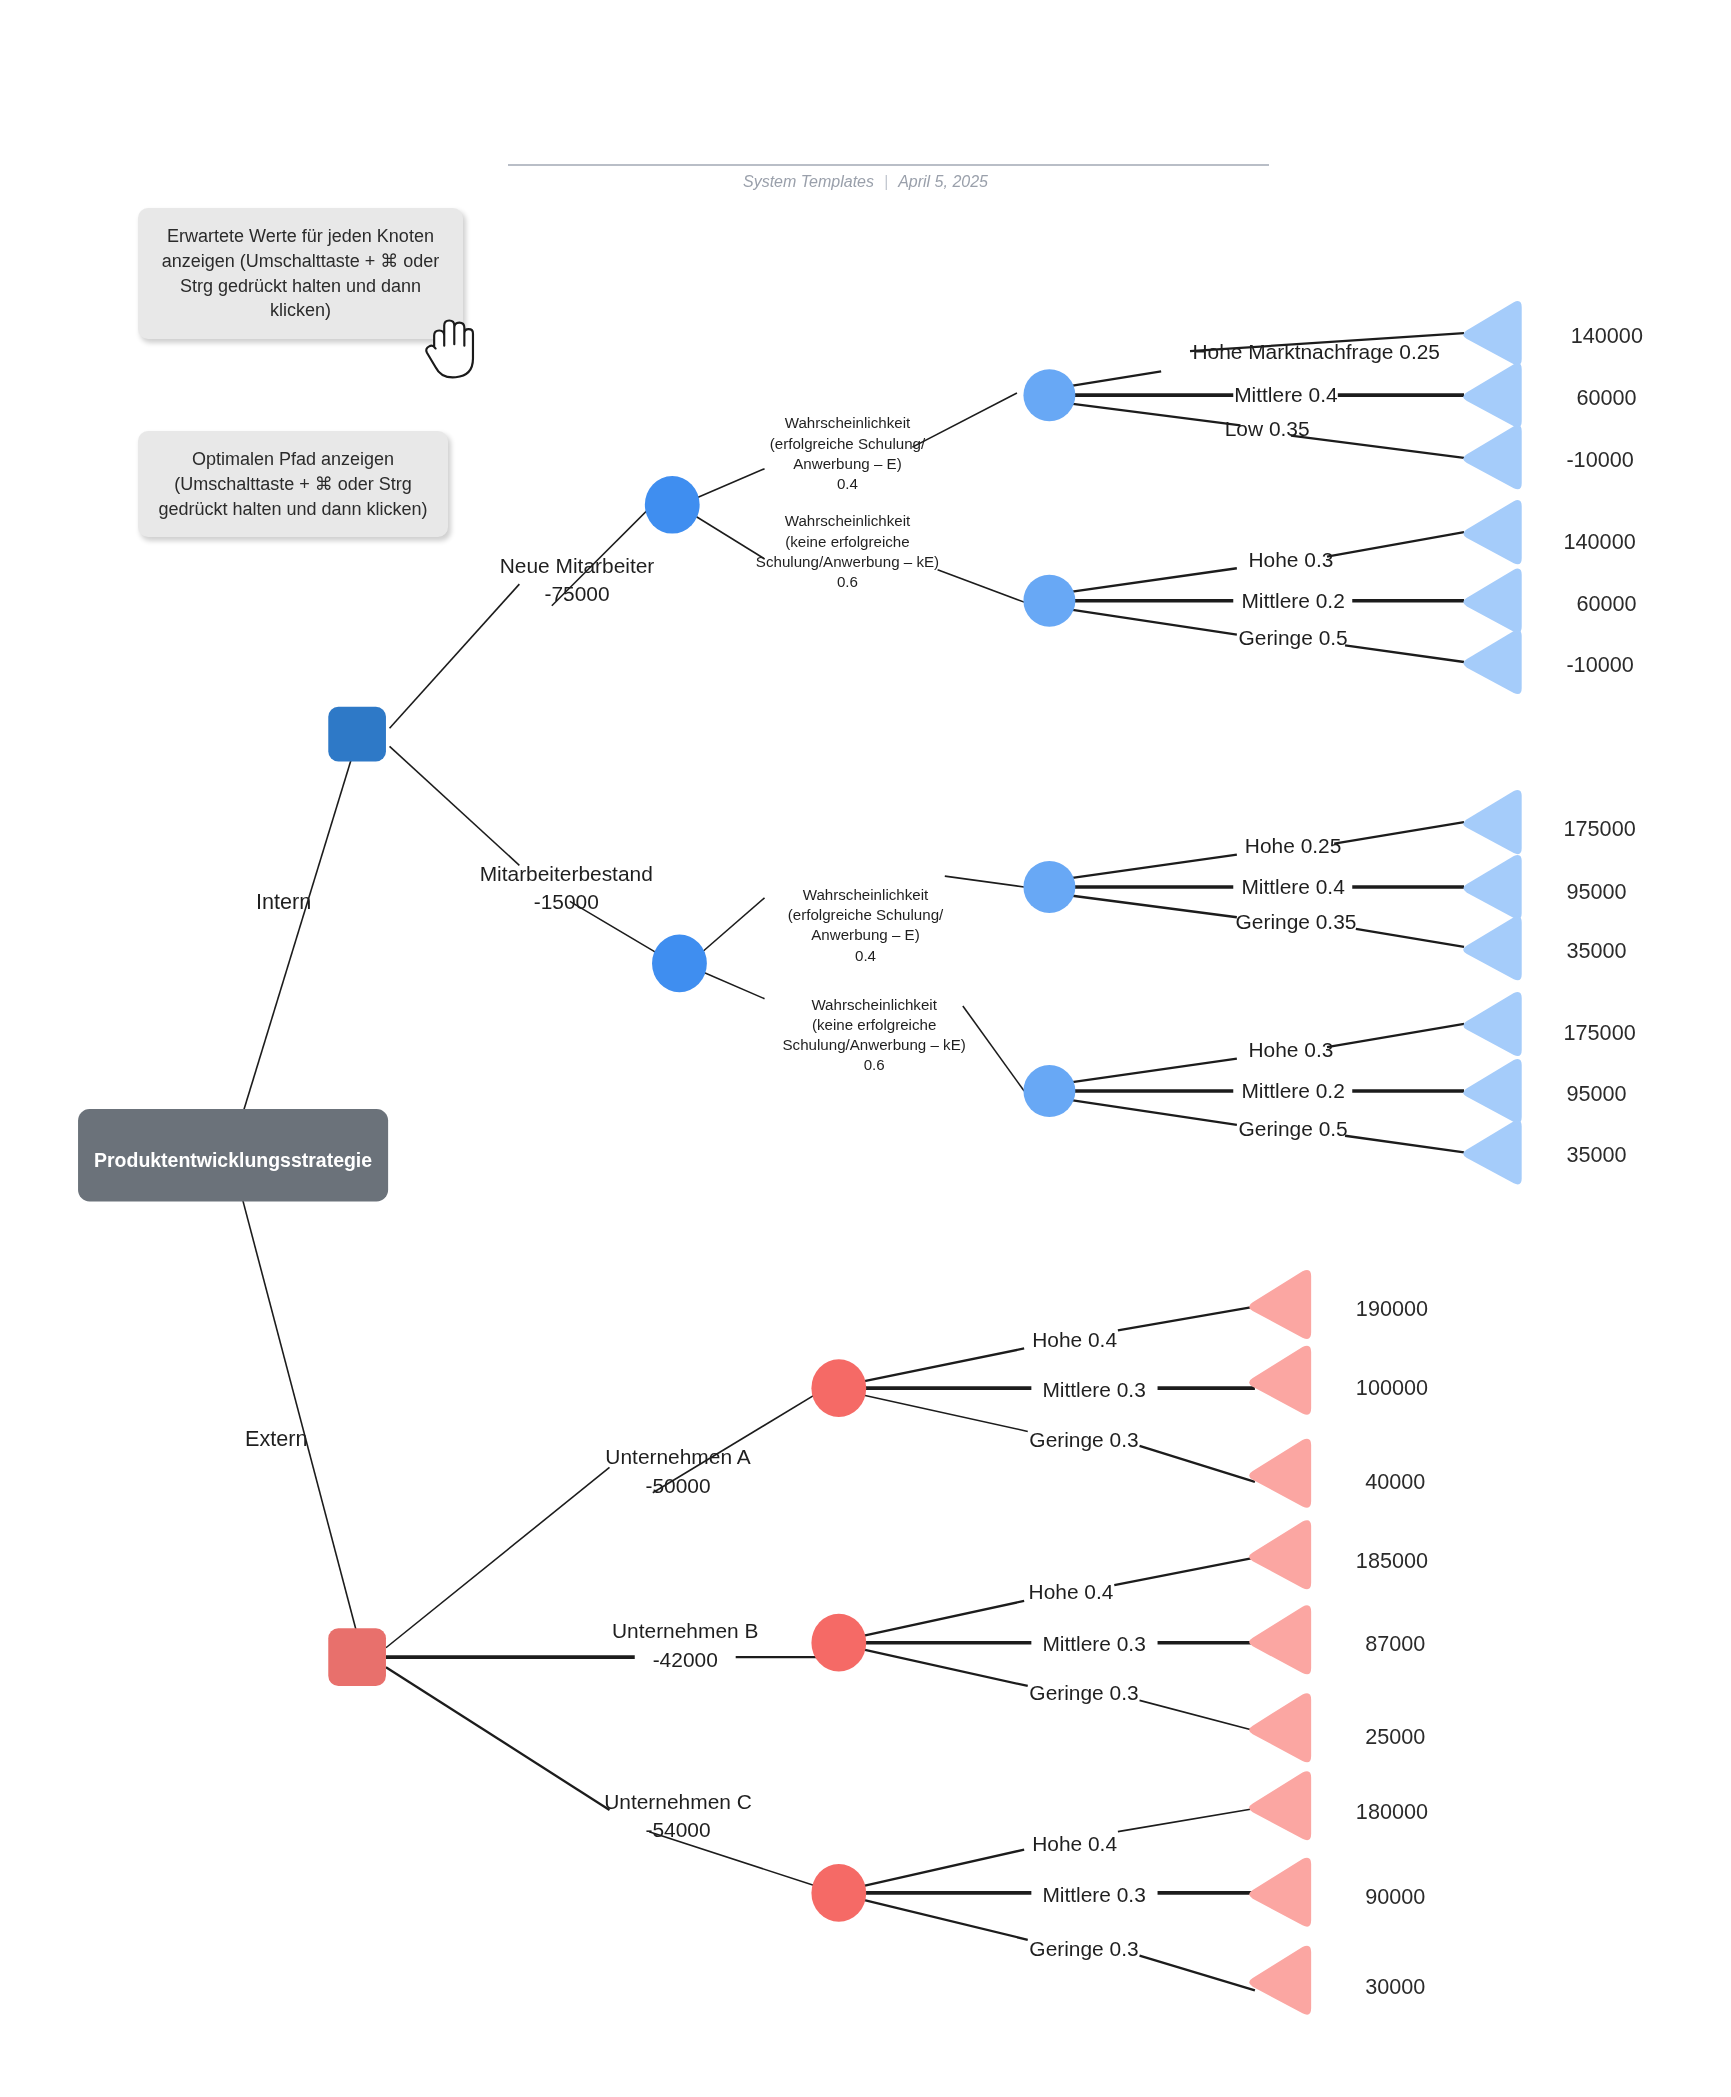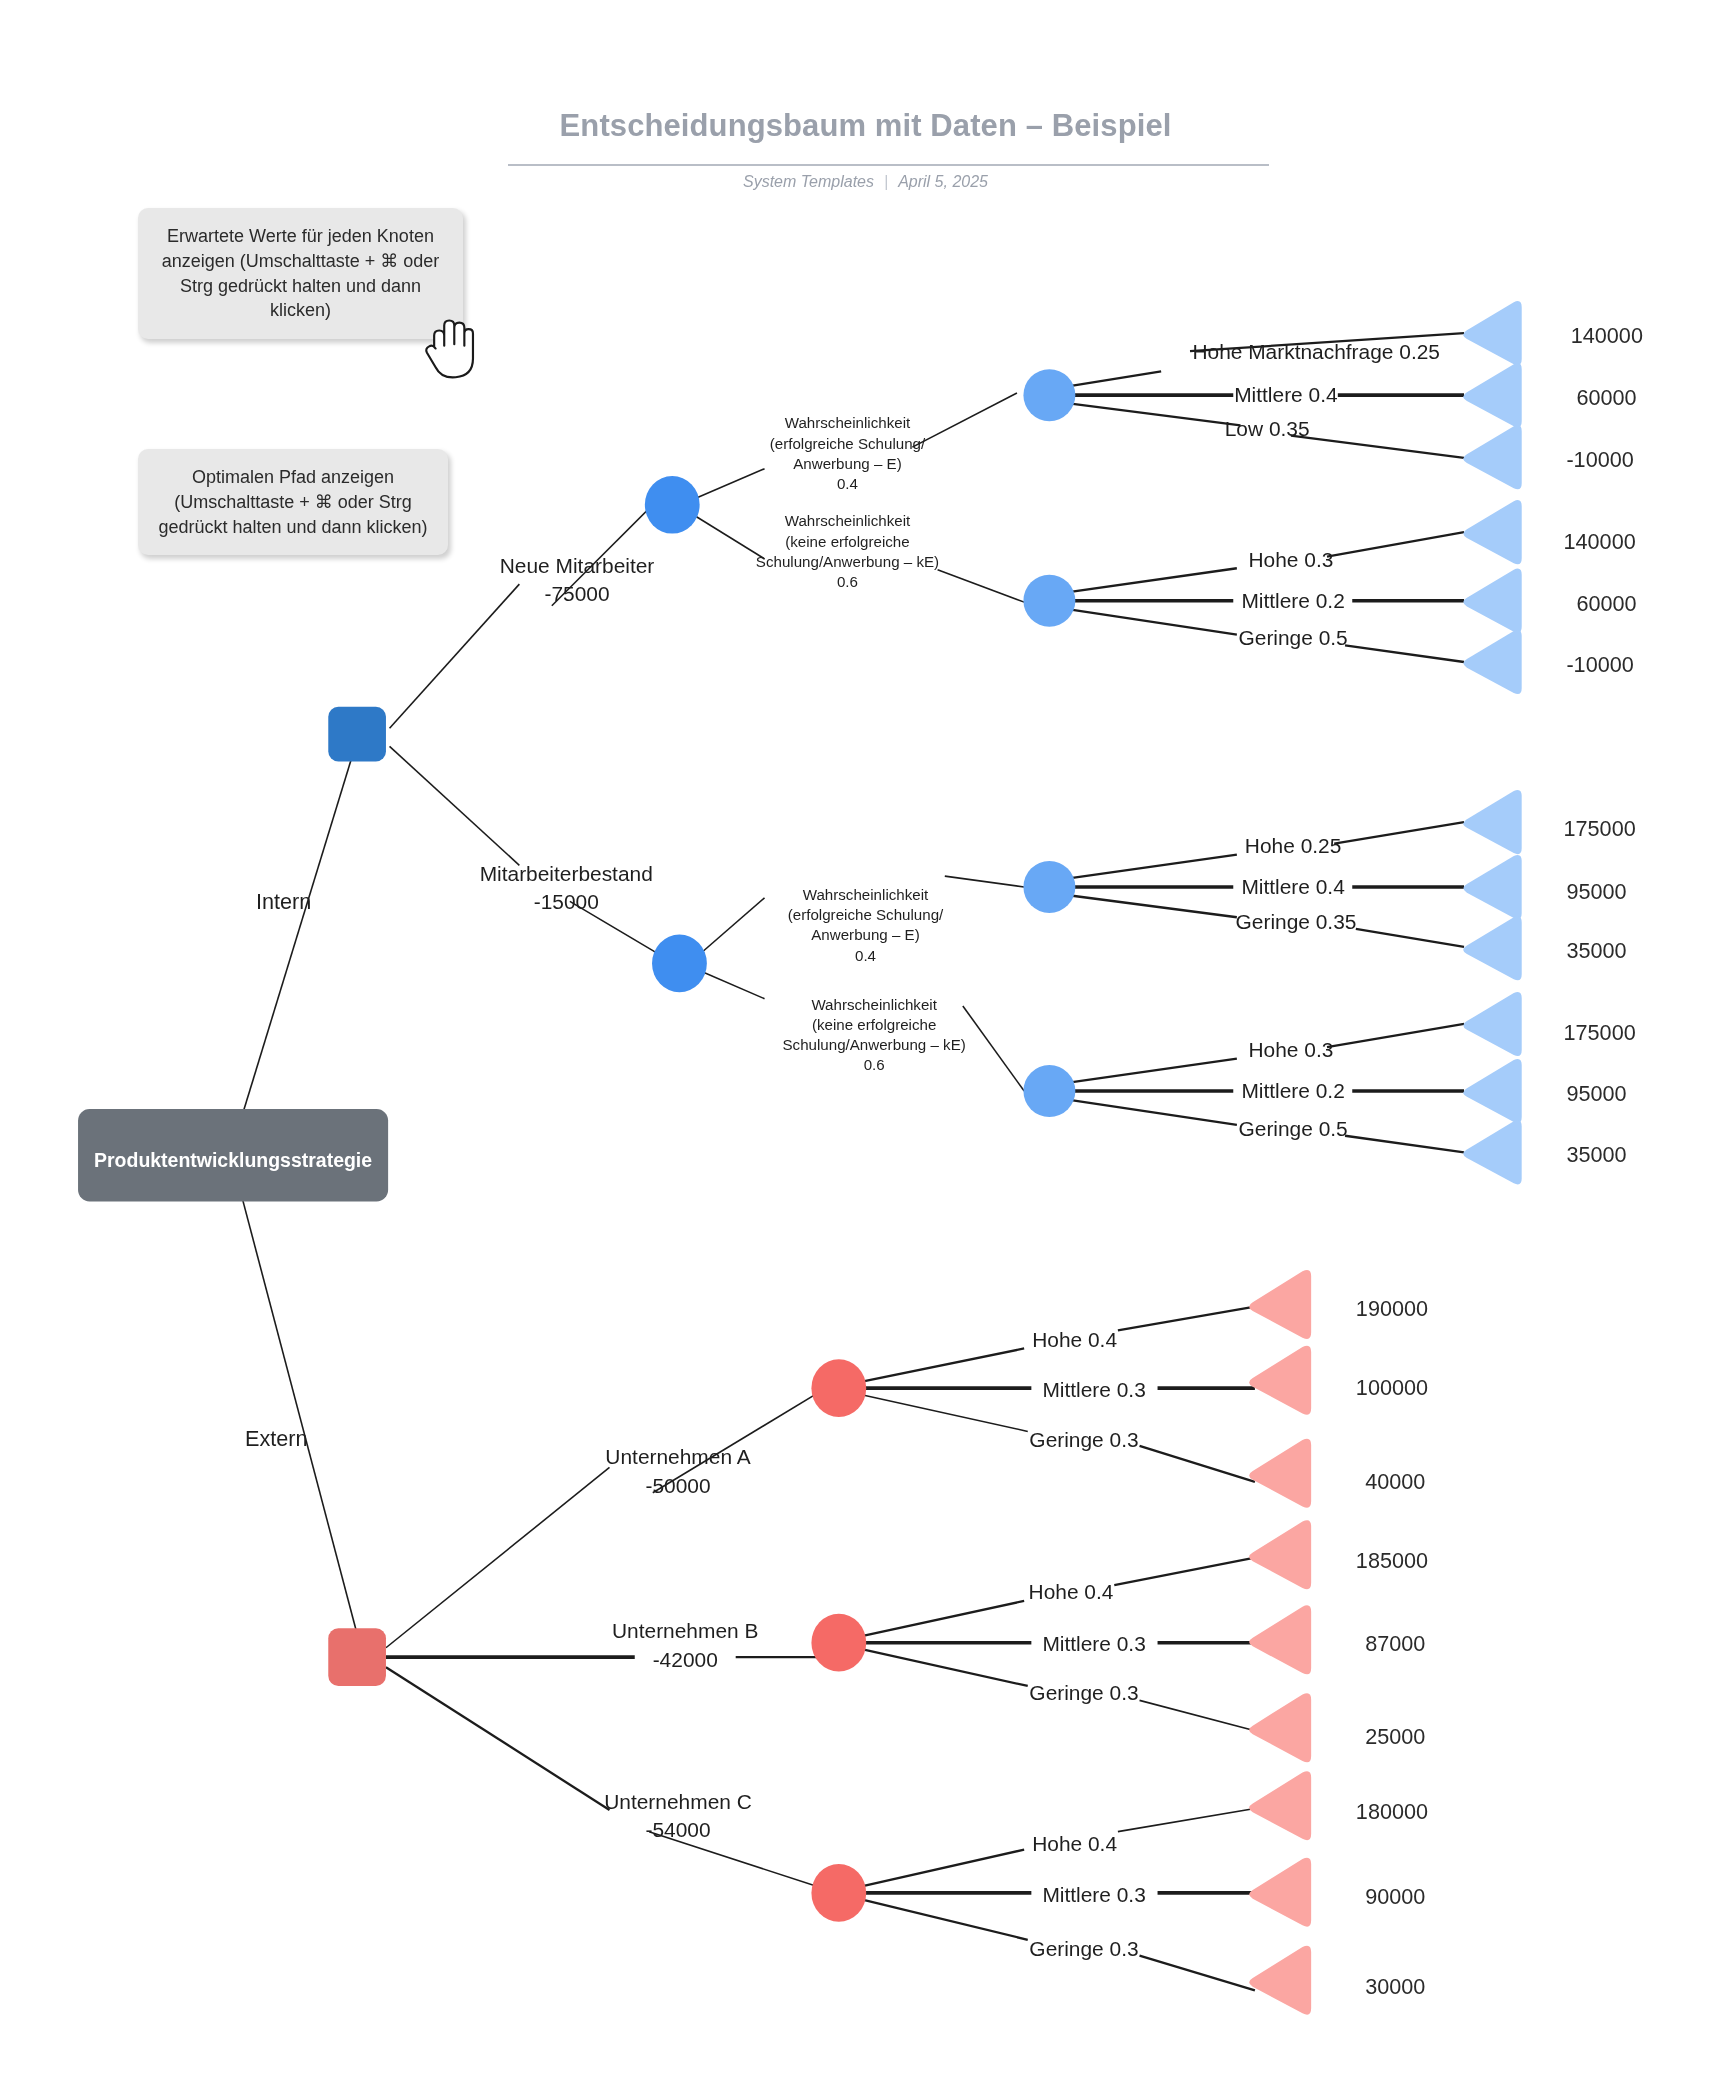--- a/index.html
+++ b/index.html
@@ -28,21 +28,21 @@
   #doc-meta .sep{display:inline-block;margin:0 10px;color:#c3c8d0;}
 
   
   .hint{
     position:absolute;background:#e8e8e8;border-radius:10px;
     color:#2b2b2b;font-size:18px;line-height:1.38;text-align:center;
     padding:16px 19px;box-sizing:border-box;
     box-shadow:2.2px 3.6px 5px rgba(0,0,0,.19);
   }
   #hint-expected{left:138px;top:208px;width:325px;}
-  #hint-optimal{left:138px;top:449px;width:310px;}
+  #hint-optimal{left:138px;top:431px;width:310px;}
 
   
   #cursor-hand{position:absolute;left:424px;top:314px;width:62px;height:69px;}
 
   
   #tree-svg{position:absolute;left:0;top:0;width:1731px;height:2097px;}
 
   .node-label{font-family:"Liberation Sans","DejaVu Sans",sans-serif;fill:#1f1f1f;}
   .branch-label{font-size:29px;}
   .branch-cost{font-size:29px;}
@@ -53,21 +53,20 @@
 
   .edge{stroke:#1c1c1c;fill:none;}
   .edge-thin{stroke-width:2.2;}
   .edge-med{stroke-width:3.2;}
   .edge-thick{stroke-width:5;}
 </style>
 </head>
 <body>
 
 <div id="header">
-  <div id="doc-title">Entscheidungsbaum mit Daten – Beispiel</div>
   <div id="title-rule"></div>
   <div id="doc-meta">
     <span>System Templates</span><span class="sep">|</span><span>April 5, 2025</span>
   </div>
 </div>
 
 <div class="hint" id="hint-expected">Erwartete Werte für jeden Knoten anzeigen (Umschalttaste + ⌘ oder Strg gedrückt halten und dann klicken)</div>
 <div class="hint" id="hint-optimal">Optimalen Pfad anzeigen (Umschalttaste + ⌘ oder Strg gedrückt halten und dann klicken)</div>
 
 <svg id="cursor-hand" viewBox="0 0 86 96">

